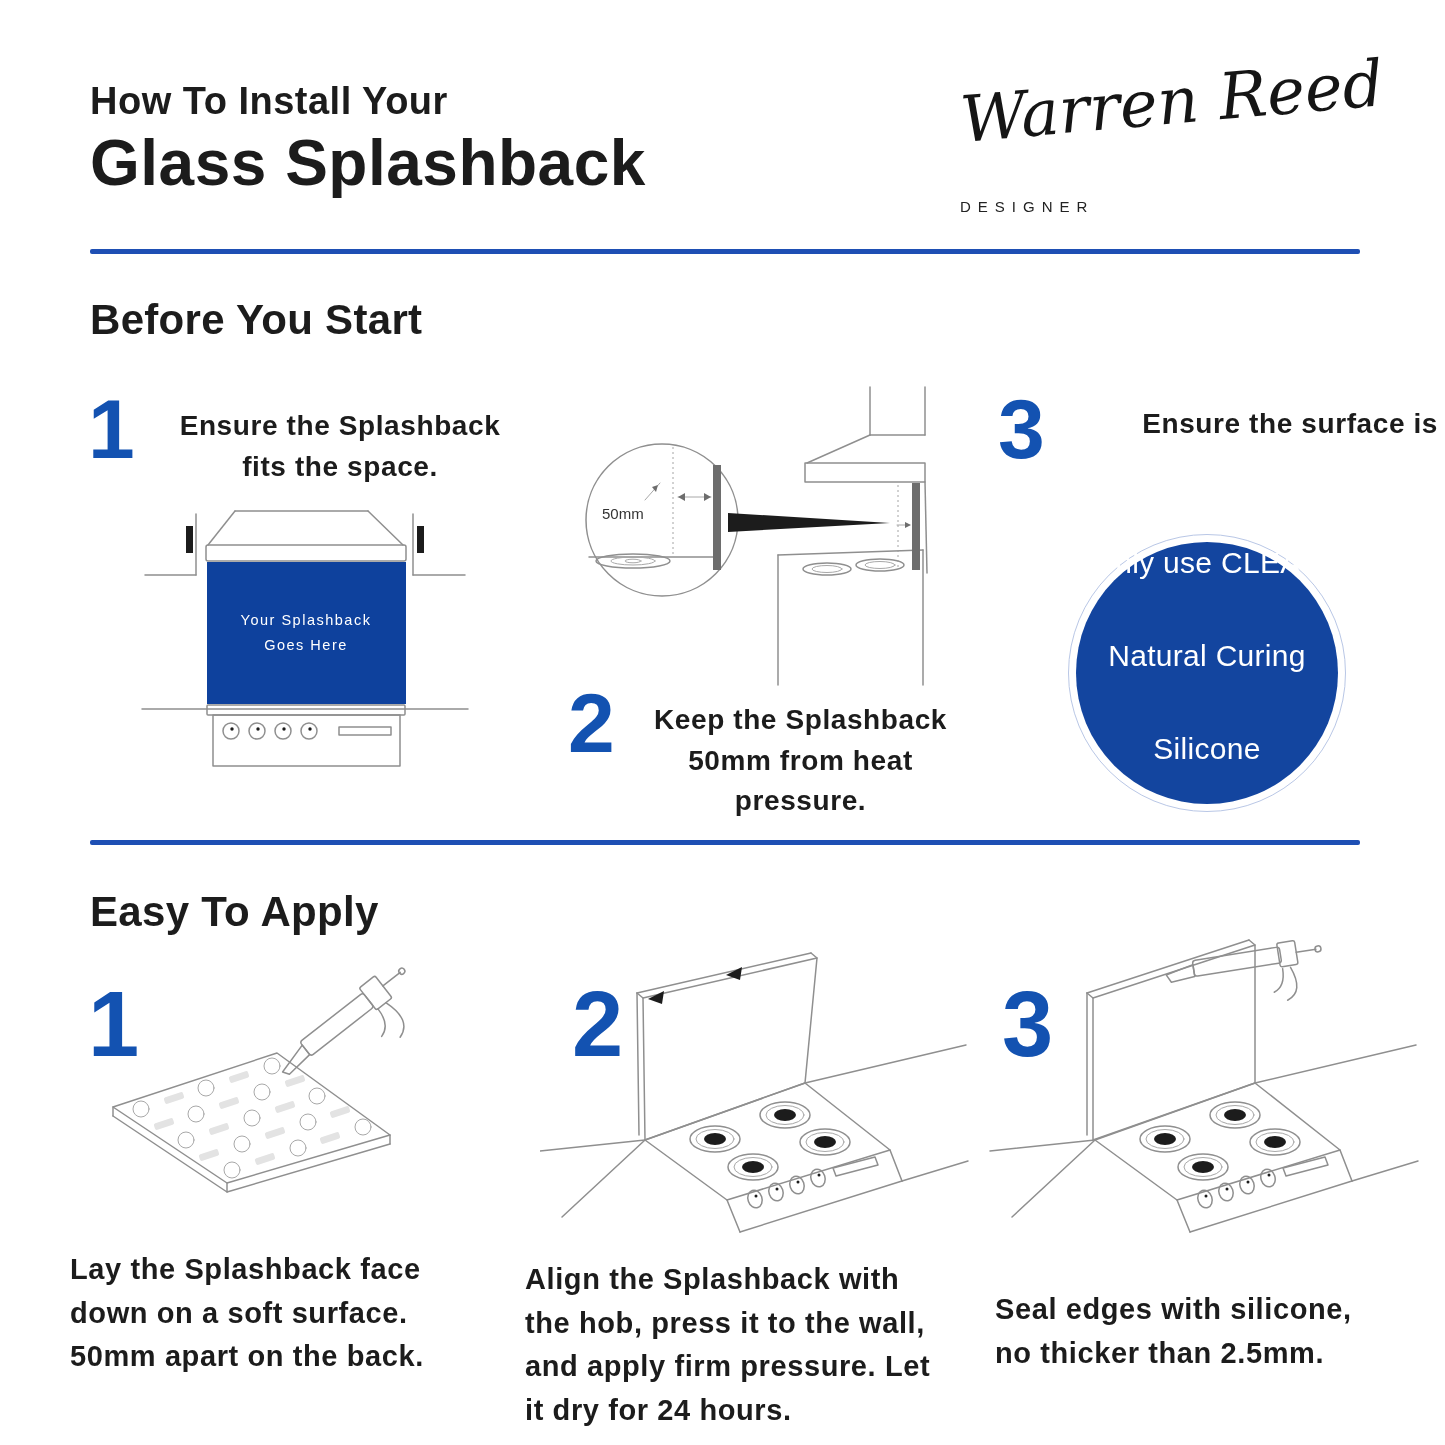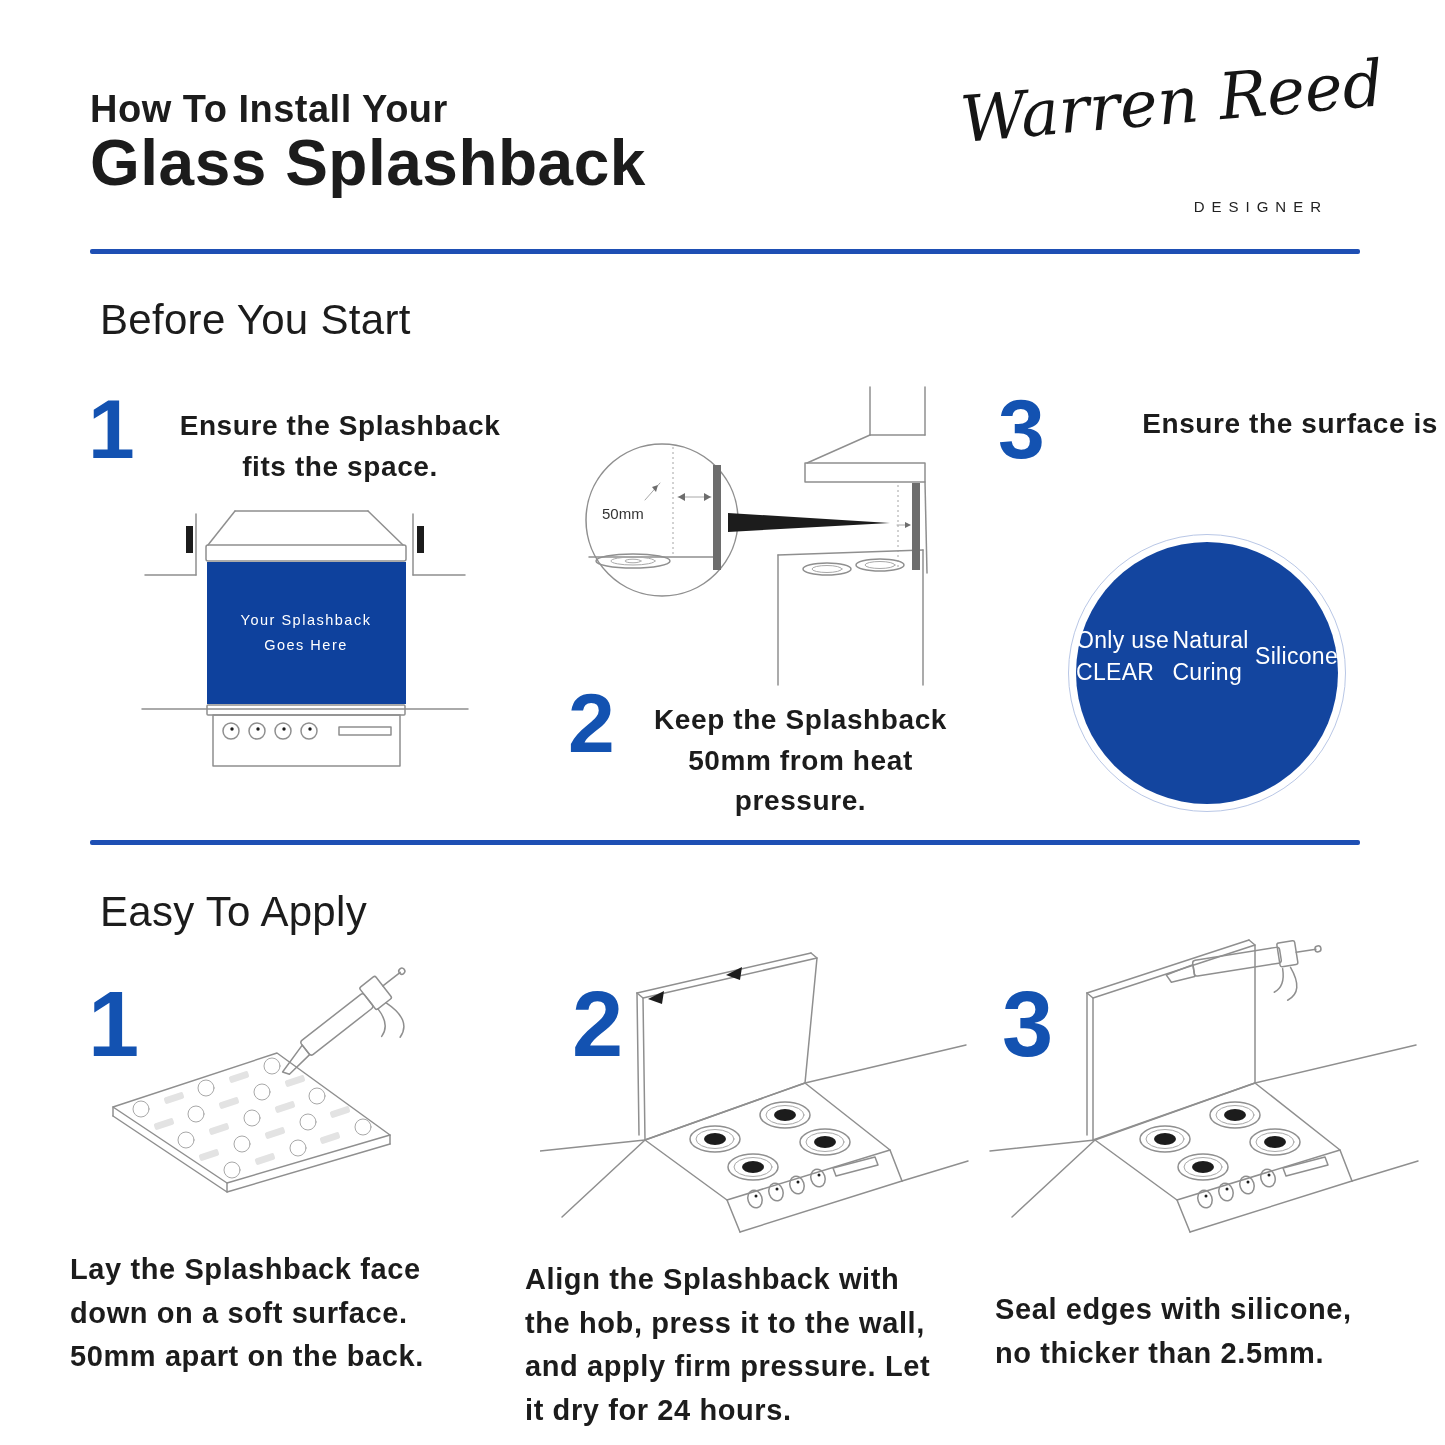--- a/index.html
+++ b/index.html
@@ -1,33 +1,33 @@
 <!DOCTYPE html>
 <html style="--accent: #1352b1; --fill: #0e419d; --badge: #13459f; --divider: #1e4fb4;"><head>
 <meta charset="utf-8">
 <style>
   html,body{margin:0;padding:0;background:#fff;}
   body{width:1445px;height:1445px;font-family:"Liberation Sans",sans-serif;color:#1c1c1c;}
   #page{position:relative;width:1445px;height:1445px;background:#fff;overflow:hidden;}
   .abs{position:absolute;}
-  .title1{left:90px;top:80px;font-size:38px;font-weight:700;letter-spacing:.5px;margin-top:8px;}
+  .title1{left:90px;top:80px;font-size:38px;font-weight:700;letter-spacing:.5px;}
   .title2{left:90px;top:126px;font-size:64px;font-weight:700;letter-spacing:.5px;}
   .logo{left:960px;top:66px;width:390px;text-align:center;}
   .logo-script{font-family:"DejaVu Serif",serif;font-style:italic;font-size:64px;white-space:nowrap;transform:rotate(-5deg);color:#151515;}
-  .logo-sub{left:960px;top:198px;width:368px;text-align:right;font-size:15px;letter-spacing:7px;color:#222;font-weight:500;}
+  .logo-sub{left:960px;top:198px;width:368px;text-align:left;font-size:15px;letter-spacing:7px;color:#222;font-weight:500;}
   .divider{left:90px;width:1270px;height:5px;background:var(--divider,#1e4fb4);border-radius:2px;}
-  .sec-h{left:100px;font-size:42px;font-weight:400;letter-spacing:.3px;}
+  .sec-h{left:90px;font-size:42px;font-weight:700;letter-spacing:.3px;}
   .num{color:var(--accent,#1352b1);font-weight:700;line-height:.85;}
   .num-s{font-size:84px;}
   .num-l{font-size:92px;}
   .step-txt{font-weight:700;font-size:28px;line-height:1.45;letter-spacing:.6px;text-align:center;}
   .step-txt.left{text-align:right;}
   .apply-txt{font-weight:700;font-size:29px;line-height:1.5;letter-spacing:.6px;}
   .badge-outer{left:1068px;top:534px;width:276px;height:276px;border-radius:50%;border:1.5px solid #b9c7e6;display:flex;align-items:center;justify-content:center;}
-  .badge-inner{width:262px;height:262px;border-radius:50%;background:var(--badge,#13459f);display:flex;flex-direction:row;align-items:center;justify-content:space-between;color:#fff;font-size:23px;line-height:1.4;letter-spacing:.3px;padding-bottom:34px;box-sizing:border-box;}
+  .badge-inner{width:262px;height:262px;border-radius:50%;background:var(--badge,#13459f);display:flex;flex-direction:column;align-items:center;justify-content:space-between;color:#fff;font-size:30px;line-height:1.4;letter-spacing:.3px;padding-bottom:34px;box-sizing:border-box;}
   svg .ln{fill:none;stroke:#8f8f8f;stroke-width:1.5;stroke-linecap:round;stroke-linejoin:round;}
   svg .ln2{fill:none;stroke:#a8a8a8;stroke-width:1;stroke-linecap:round;}
   svg .dot{stroke-dasharray:2 3;stroke-width:.9;stroke:#9a9a9a;fill:none;}
   svg .blk{fill:#1c1c1c;stroke:none;}
   svg .gry{fill:#6d6d6d;stroke:none;}
   svg .dsh{fill:#e3e3e3;stroke:none;}
   svg .fillrect{fill:var(--fill,#0e419d);stroke:none;}
   svg text{font-family:"Liberation Sans",sans-serif;}
 </style>
 </head>

